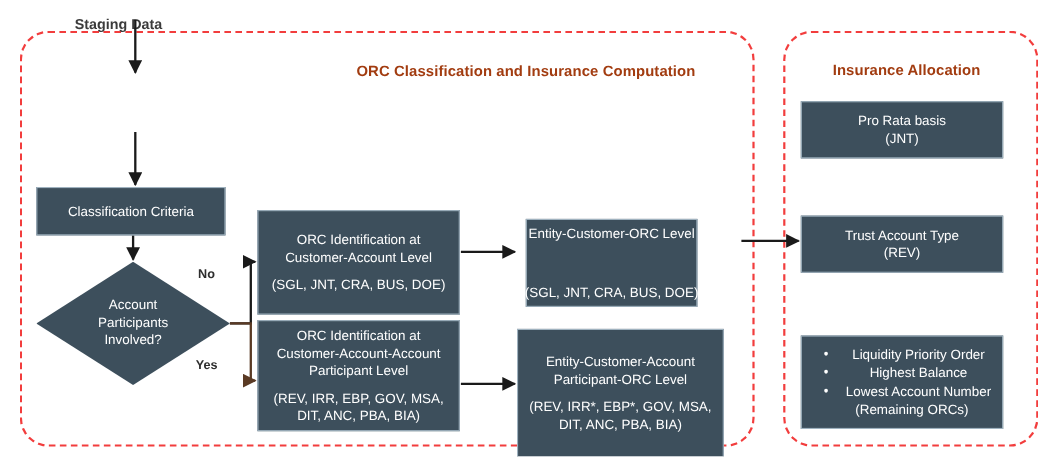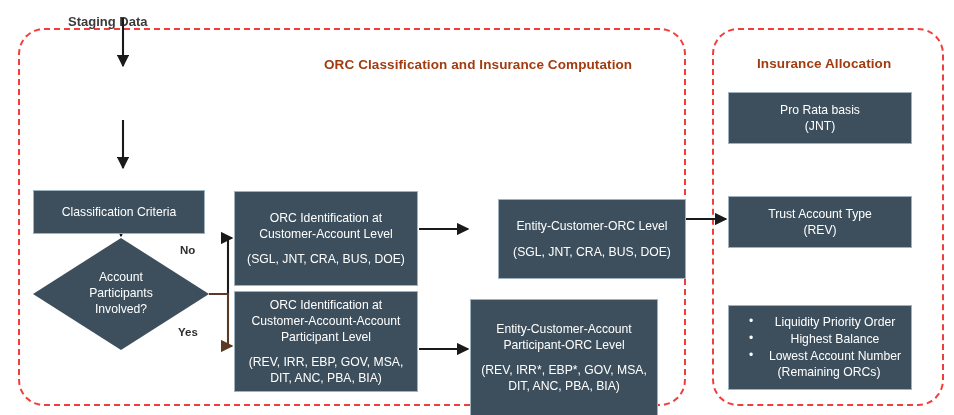--- a/index.html
+++ b/index.html
@@ -53,24 +53,24 @@
     justify-content: center;
     text-align: center;
     font-size: 12.2px;
     line-height: 1.32;
     padding: 4px 6px;
   }
   .box .ln { display: block; white-space: nowrap; }
   .box .gap { height: 9px; }
 
   #box-input          { left: 33px;  top: 68px;  width: 180px; height: 52px; }
-  #box-criteria       { left: 33px;  top: 170px; width: 172px; height: 44px; margin-top: 20px; }
+  #box-criteria       { left: 33px;  top: 170px; width: 172px; height: 44px; }
   #box-orc-ca         { left: 234px; top: 191px; width: 184px; height: 95px; }
   #box-orc-cap        { left: 234px; top: 291px; width: 184px; height: 101px; }
-  #box-ent-orc        { left: 498px; top: 199px; width: 188px; height: 80px; }
+  #box-ent-orc        { left: 478px; top: 199px; width: 156px; height: 80px; justify-content: space-between; }
   #box-ent-part-orc   { left: 470px; top: 299px; width: 188px; height: 117px; }
   #box-prorata        { left: 728px; top: 92px;  width: 184px; height: 52px; }
   #box-trust          { left: 728px; top: 196px; width: 184px; height: 52px; text-align: right; }
   #box-remaining      { left: 728px; top: 305px; width: 184px; height: 85px; }
 
   
   #box-remaining { justify-content: center; padding: 6px 4px; }
   .bullet-list {
     list-style: none;
     margin: 0;

